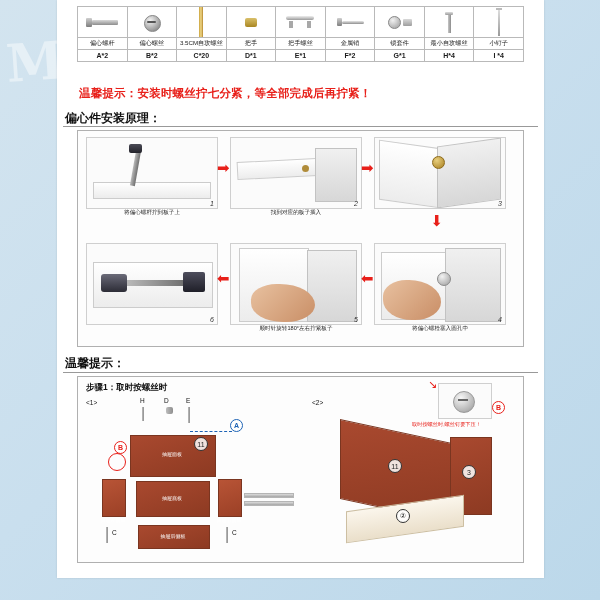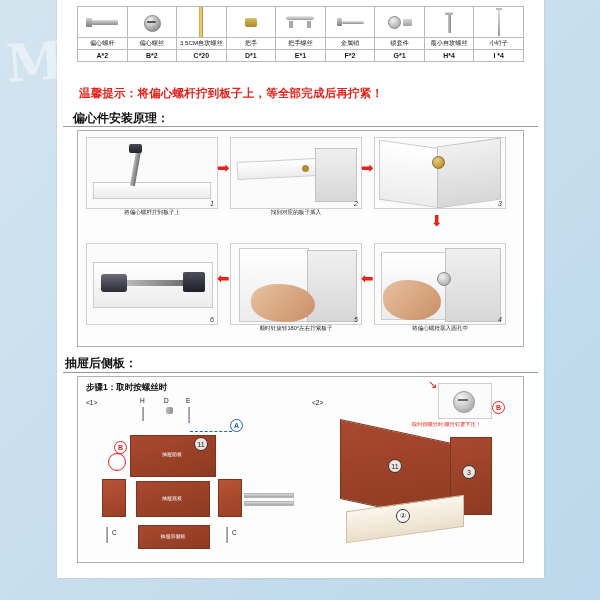--- a/index.html
+++ b/index.html
@@ -374,23 +374,23 @@
         <td>D*1</td>
         <td>E*1</td>
         <td>F*2</td>
         <td>G*1</td>
         <td>H*4</td>
         <td>I *4</td>
       </tr>
     </tbody>
       </table>
 
-    <div class="warn">温馨提示：将偏心螺杆拧到板子上，等全部完成后再拧紧！</div>
-
-    <div class="sec-title" style="left:8px; top:110px;margin-left:8px;">偏心件安装原理：</div>
+    <div class="warn">温馨提示：安装时螺丝拧七分紧，等全部完成后再拧紧！</div>
+
+    <div class="sec-title" style="left:8px; top:110px;">偏心件安装原理：</div>
     <div class="sec-underline" style="left:6px; top:126px; width:475px;"></div>
 
     <div class="panel" style="left:20px; top:130px; width:445px; height:215px;">
 
       <div class="cell" style="left:8px; top:6px; width:130px; height:70px;">
         <div class="board" style="left:6px; top:44px; width:116px; height:15px;"></div>
         <div class="rod" style="left:46px; top:12px; width:5px; height:36px; transform:rotate(10deg);"></div>
         <div style="position:absolute;left:42px;top:6px;width:13px;height:9px;background:linear-gradient(#4a4a55,#22222a);border-radius:2px;"></div>
         <div class="cellnum">1</div>
       </div>
@@ -437,21 +437,21 @@
         <div style="position:absolute;left:14px;top:30px;width:26px;height:18px;background:linear-gradient(#6a6a78,#2c2c36);border-radius:3px;"></div>
         <div class="rod" style="left:40px; top:36px; width:58px; height:6px;"></div>
         <div style="position:absolute;left:96px;top:28px;width:22px;height:20px;background:linear-gradient(#4d4d5c,#1f1f28);border-radius:2px;"></div>
         <div class="cellnum">6</div>
       </div>
 
       <div class="arrow-red" style="left:283px; top:140px; transform:rotate(180deg);">➡</div>
       <div class="arrow-red" style="left:139px; top:140px; transform:rotate(180deg);">➡</div>
     </div>
 
-    <div class="sec-title" style="left:8px; top:355px;">抽屉后侧板：</div>
+    <div class="sec-title" style="left:8px; top:355px;">温馨提示：</div>
     <div class="sec-underline" style="left:6px; top:372px; width:475px;"></div>
 
     <div class="stepbox" style="left:20px; top:376px; width:445px; height:185px;">
       <div class="steplabel" style="left:8px; top:5px;">步骤1：取时按螺丝时</div>
 
       <div class="marker" style="left:8px; top:22px;">&lt;1&gt;</div>
       <div class="marker" style="left:234px; top:22px;">&lt;2&gt;</div>
 
       <div class="marker" style="left:62px; top:20px;">H</div>
       <div class="marker" style="left:86px; top:20px;">D</div>

